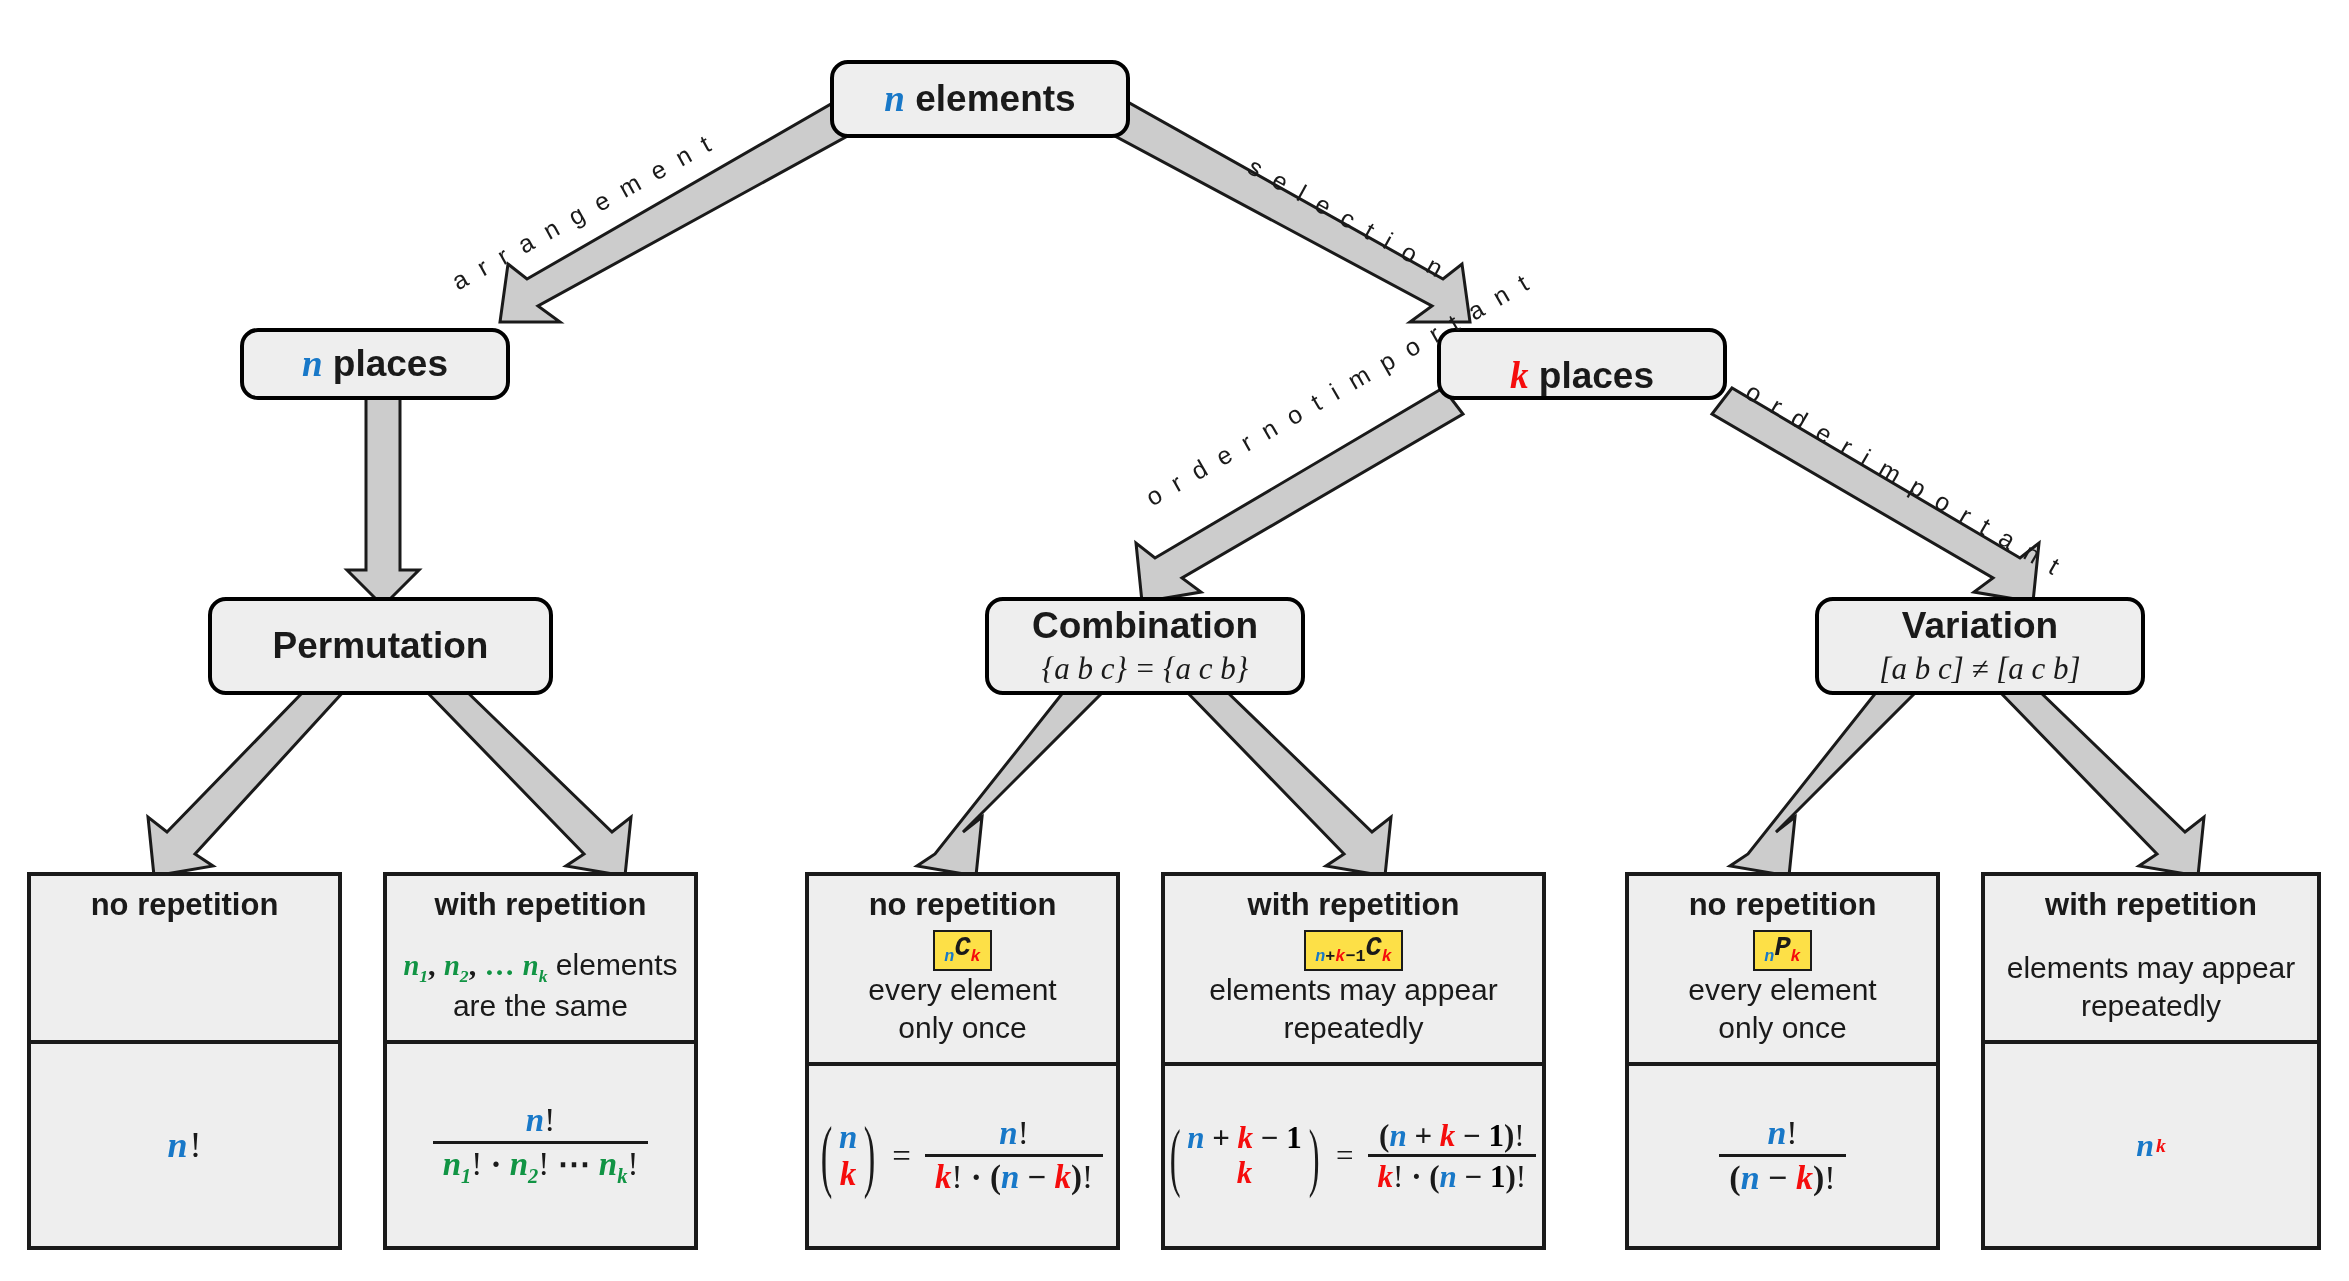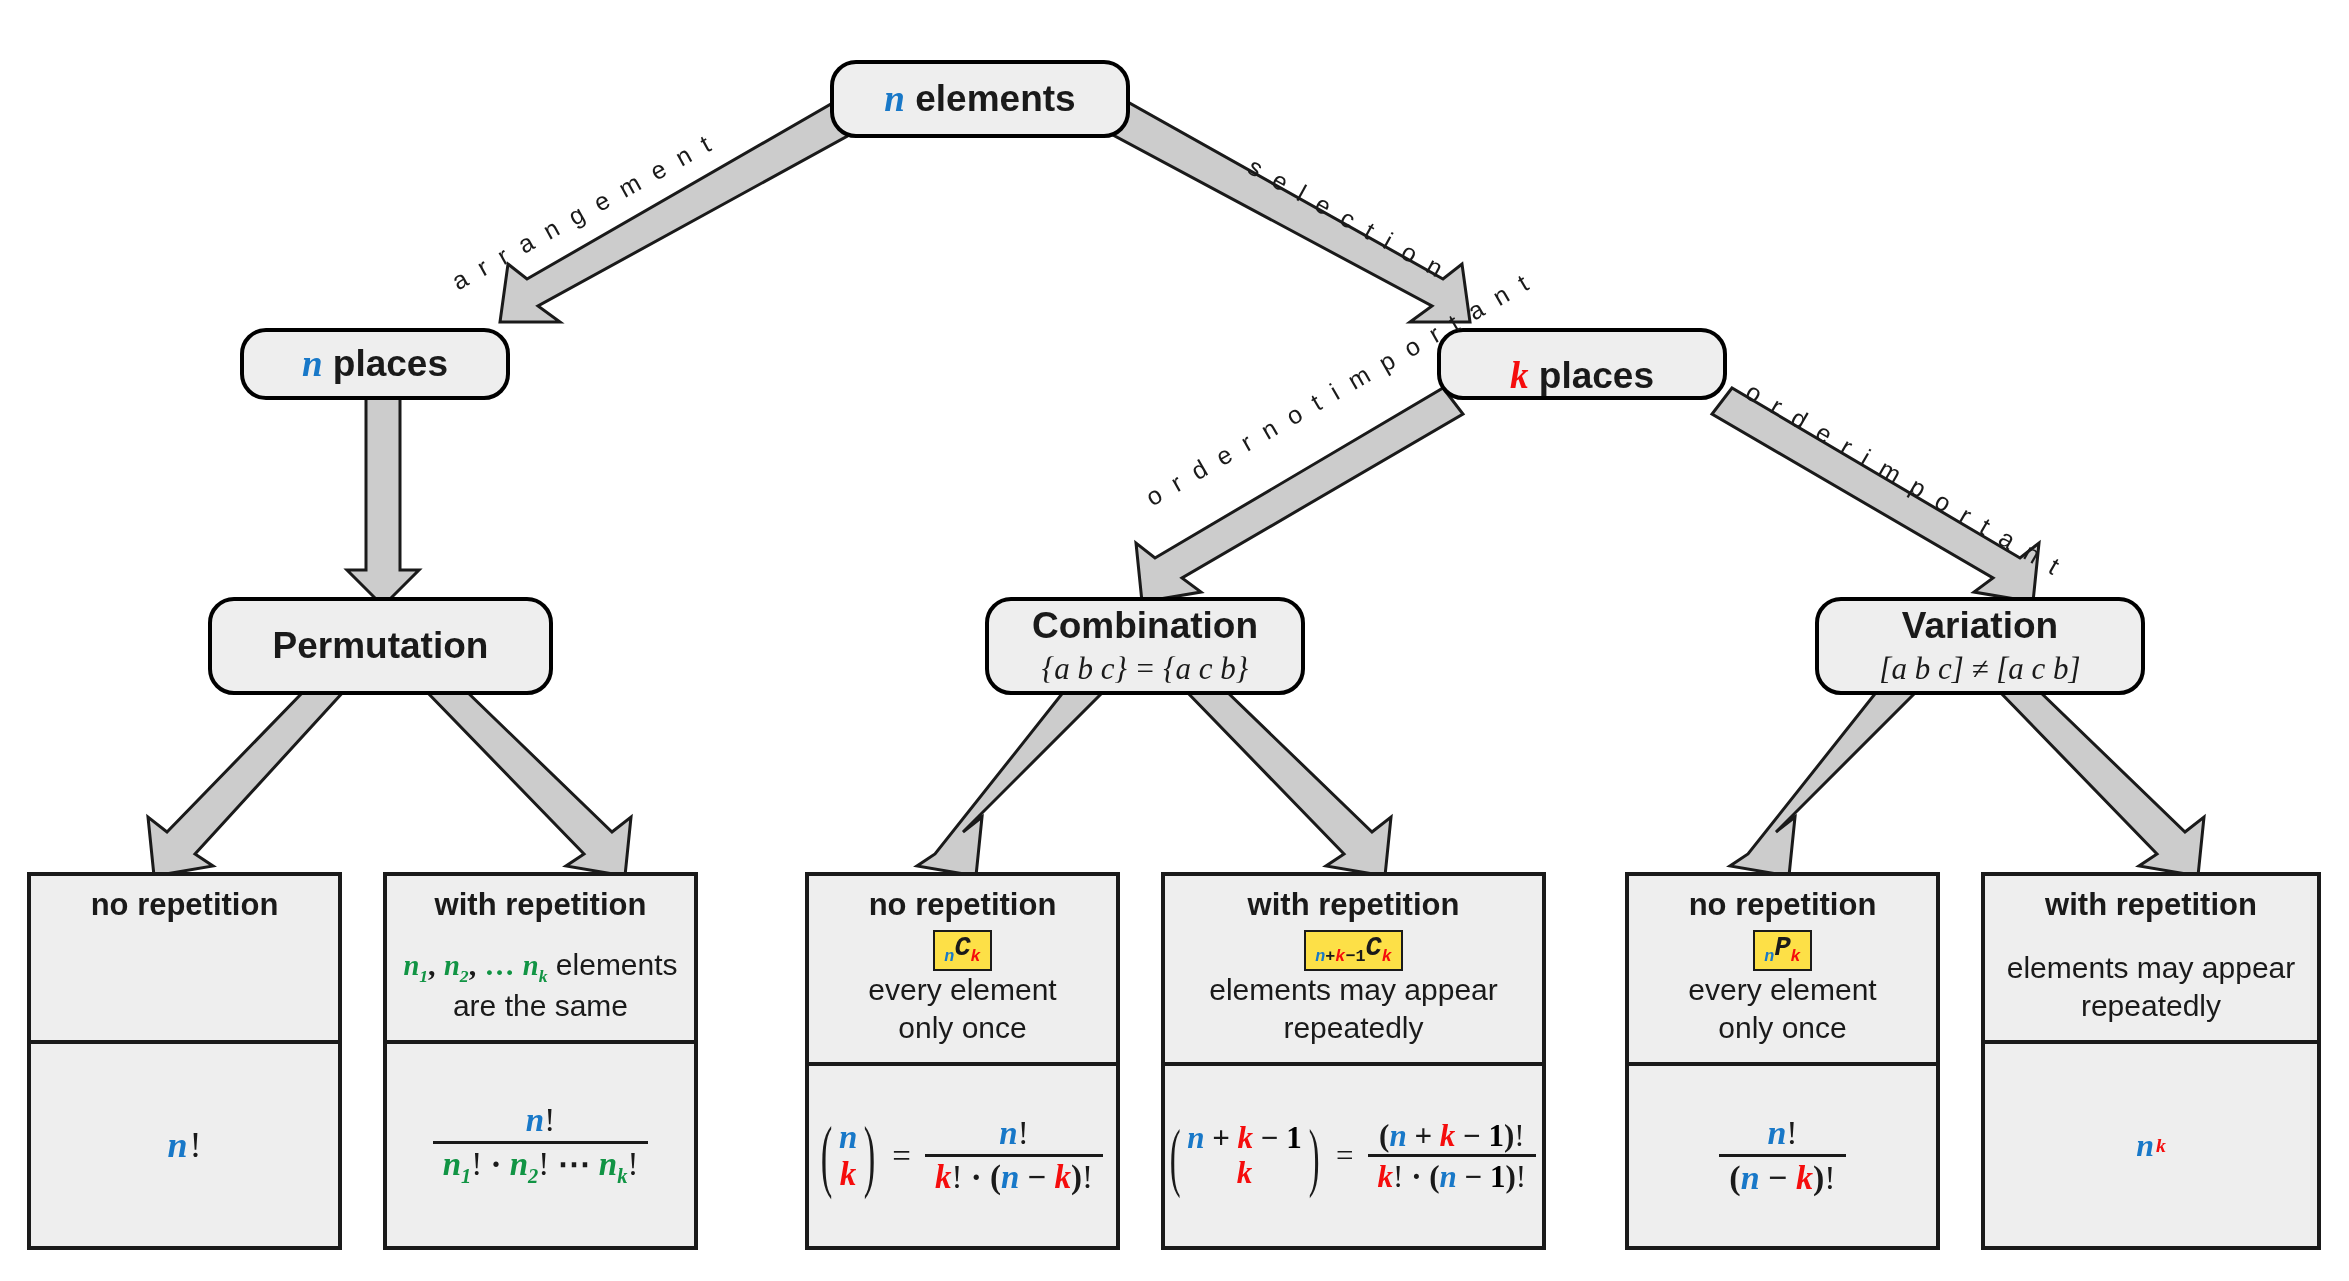--- a/index.html
+++ b/index.html
@@ -22,21 +22,21 @@
     height: 1281px;
     pointer-events: none;
   }
 
   
   .node {
     position: absolute;
     box-sizing: border-box;
     background: #eeeeee;
     border: 4px solid #000000;
-    border-radius: 26px;
+    border-radius: 18px;
     display: flex;
     flex-direction: column;
     align-items: center;
     justify-content: center;
     text-align: center;
     z-index: 5;
   }
   .node .title {
     font-size: 37px;
     font-weight: bold;

